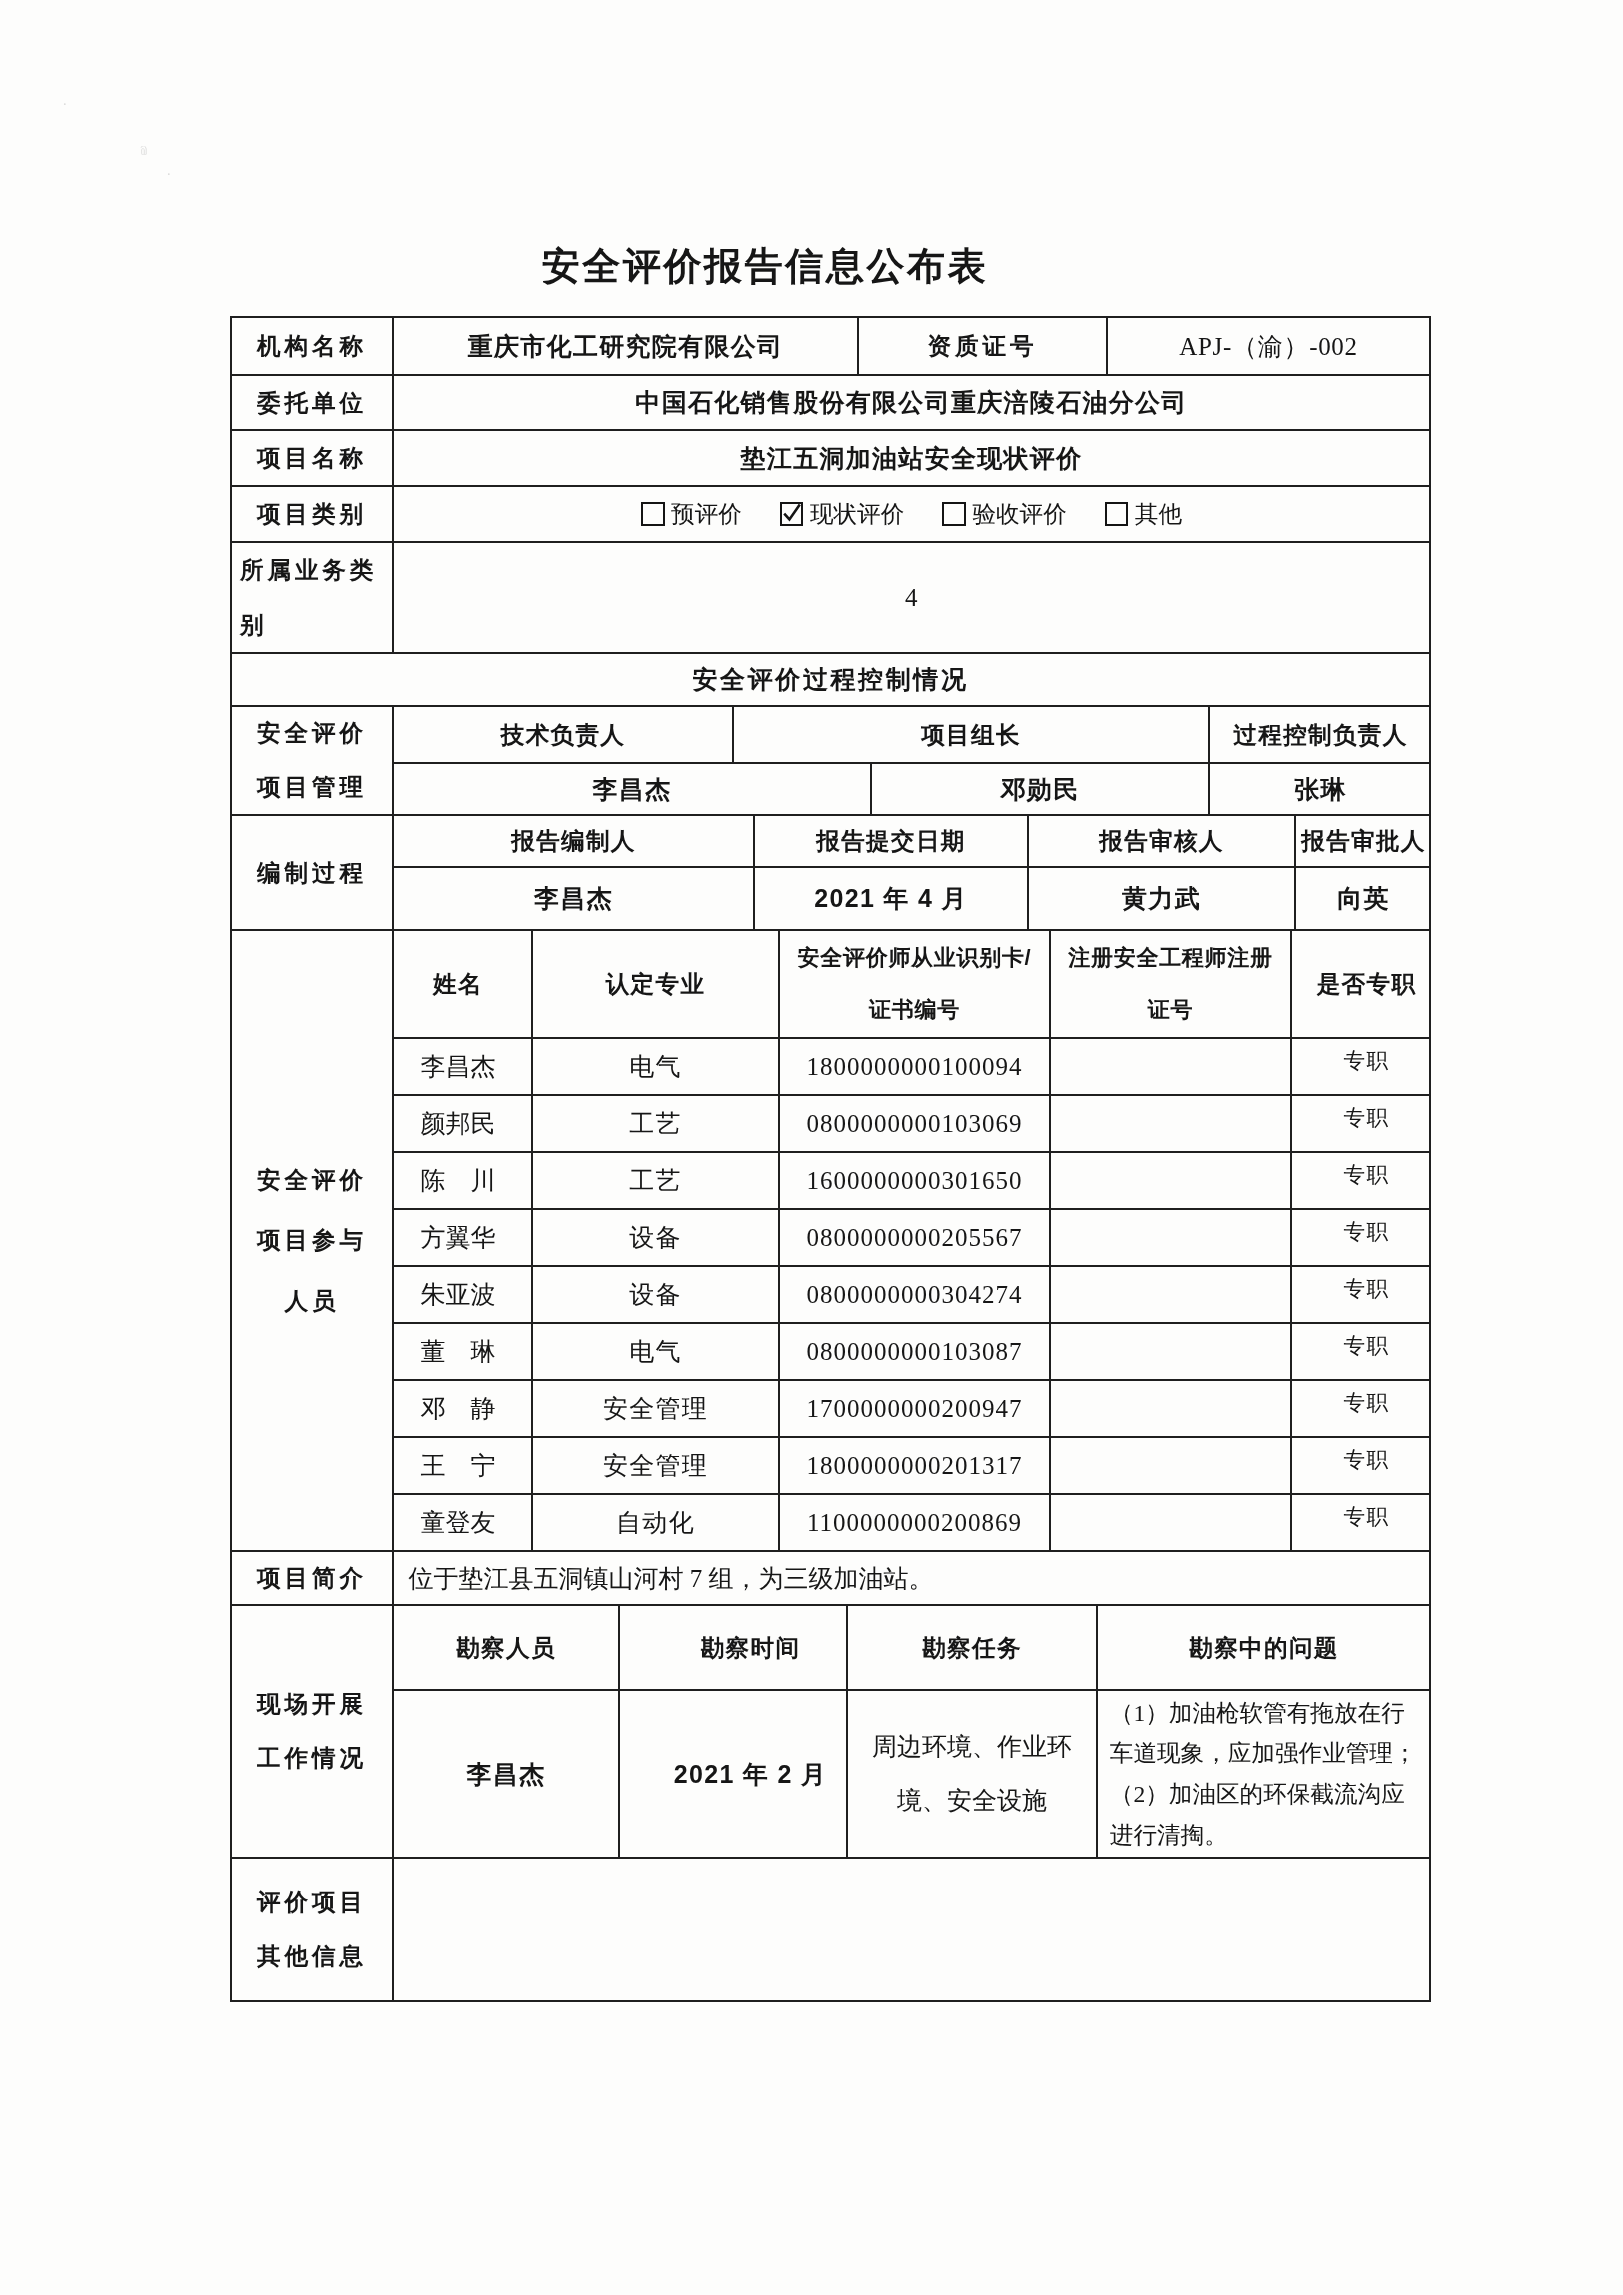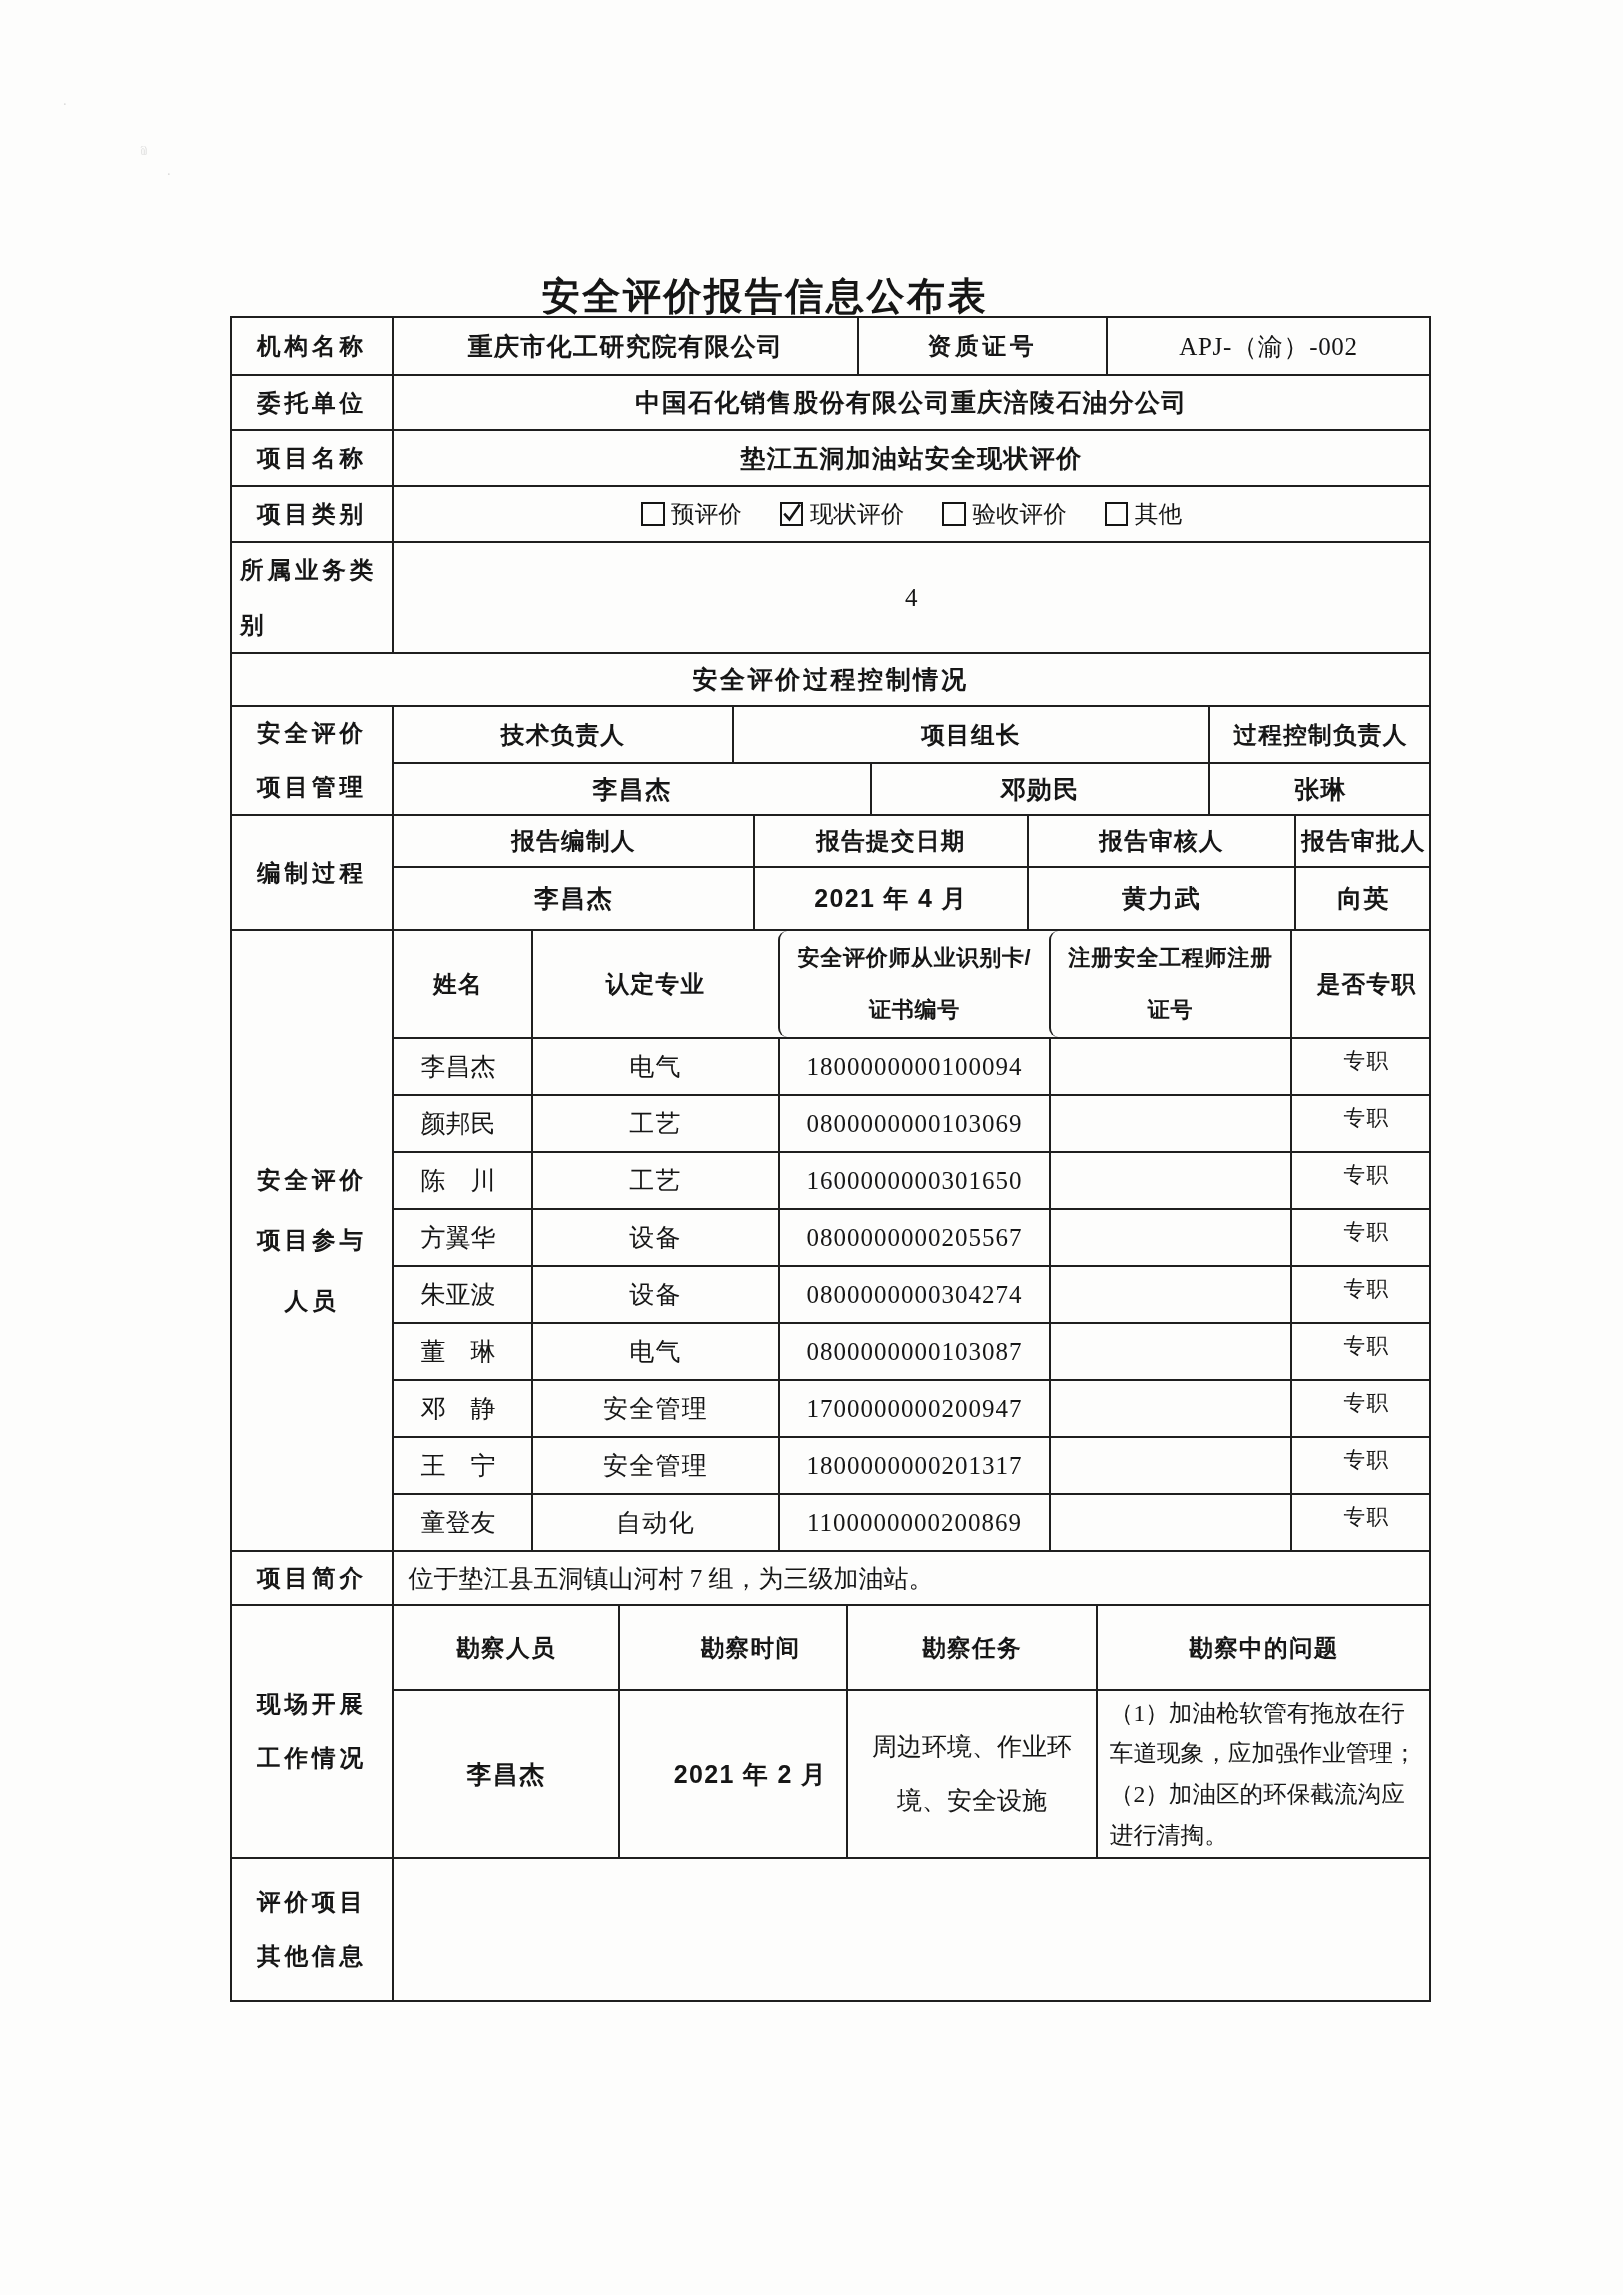--- a/index.html
+++ b/index.html
@@ -13,21 +13,21 @@
     background:var(--paper);
     color:var(--text);
     font-family:"Liberation Serif", serif;
     font-size:23.6px;
   }
   .hd{font-family:"Liberation Sans", sans-serif;font-weight:700;}
   .bd{font-family:"Liberation Serif", serif;font-weight:400;}
 
   .title{
     position:absolute;top:241px;left:765px;transform:translateX(-50%);
-    font-size:38px;letter-spacing:2.6px;white-space:nowrap;margin-top:30px;
+    font-size:38px;letter-spacing:2.6px;white-space:nowrap;
   }
 
   .artifact{position:absolute;color:#9a9a9a;opacity:.35;font-size:14.4px;}
 
   .tbl{
     position:absolute;left:230px;top:316px;width:1197px;
     border:2.6px solid var(--ink);
   }
   .row{display:flex;}
   .row + .row{border-top:2.6px solid var(--ink);}
@@ -54,21 +54,21 @@
   .lbl .wrap2{width:124px;line-height:2.25;text-align:center;}
   .lbl .wrap3{width:124px;line-height:2.55;text-align:center;}
   .lbl-left{justify-content:flex-start;padding-left:7.9px;}
   .lbl-left .wrapb{width:145px;line-height:2.3;text-align:left;}
 
   .val-b{font-size:25px;letter-spacing:1.3px;}
   .serif-val{font-size:25px;letter-spacing:0.7px;}
   .num{font-size:25px;letter-spacing:1px;}
   .band{font-size:25px;letter-spacing:2.6px;}
   .colhd{font-size:23.6px;letter-spacing:1.3px;}
-  .p-hd{line-height:2.35;padding:0 9.2px;font-size:22px;letter-spacing:0.7px;border-radius:9px;}
+  .p-hd{line-height:2.35;padding:0 9.2px;font-size:22px;letter-spacing:0.7px;}
   .pname{font-size:25px;}
   .pmajor{font-size:25px;letter-spacing:1.3px;}
   .pft{align-items:flex-start;padding-top:6.5px;font-size:21.6px;letter-spacing:1.3px;}
   .left-val{justify-content:flex-start;text-align:left;padding-left:14.4px;font-size:25px;}
   .task{padding:0 11.8px;line-height:2.15;font-size:25px;}
   .problems{
     justify-content:flex-start;text-align:left;align-items:center;
     padding:5.2px 10.5px 5.2px 11.8px;line-height:1.72;font-size:23.6px;
   }
 

